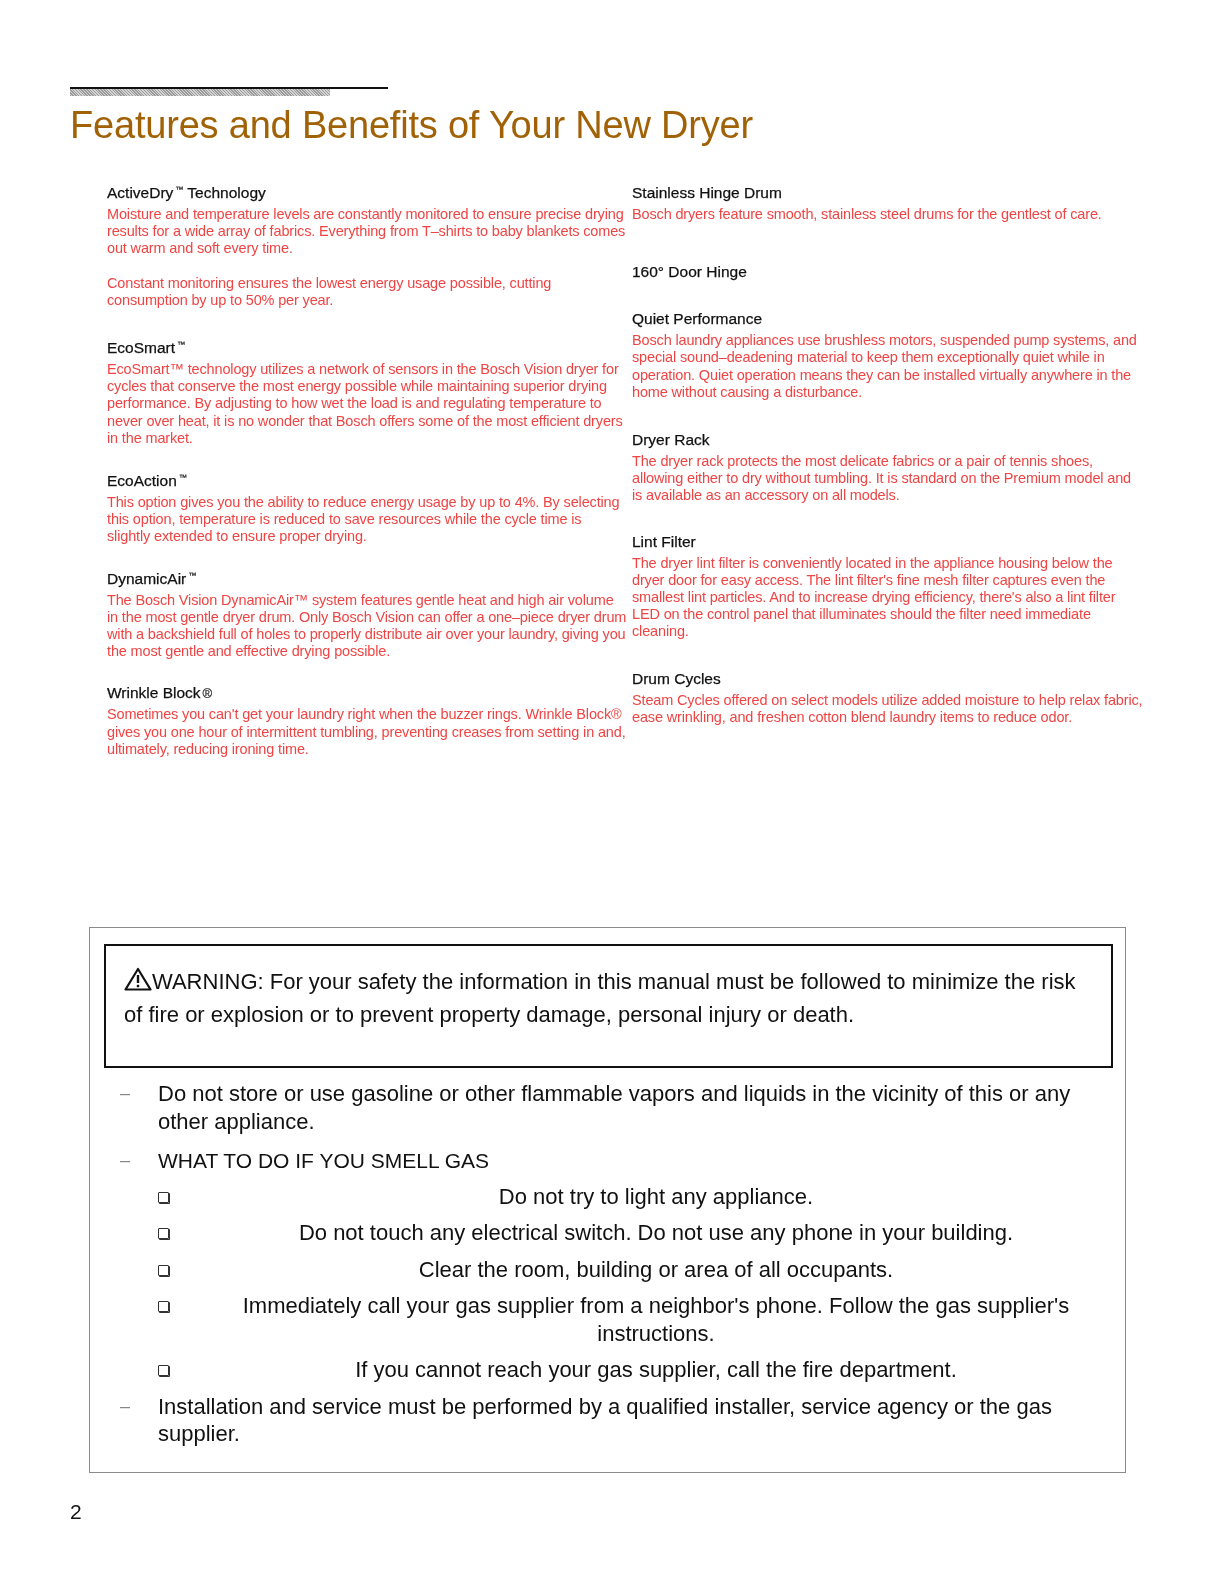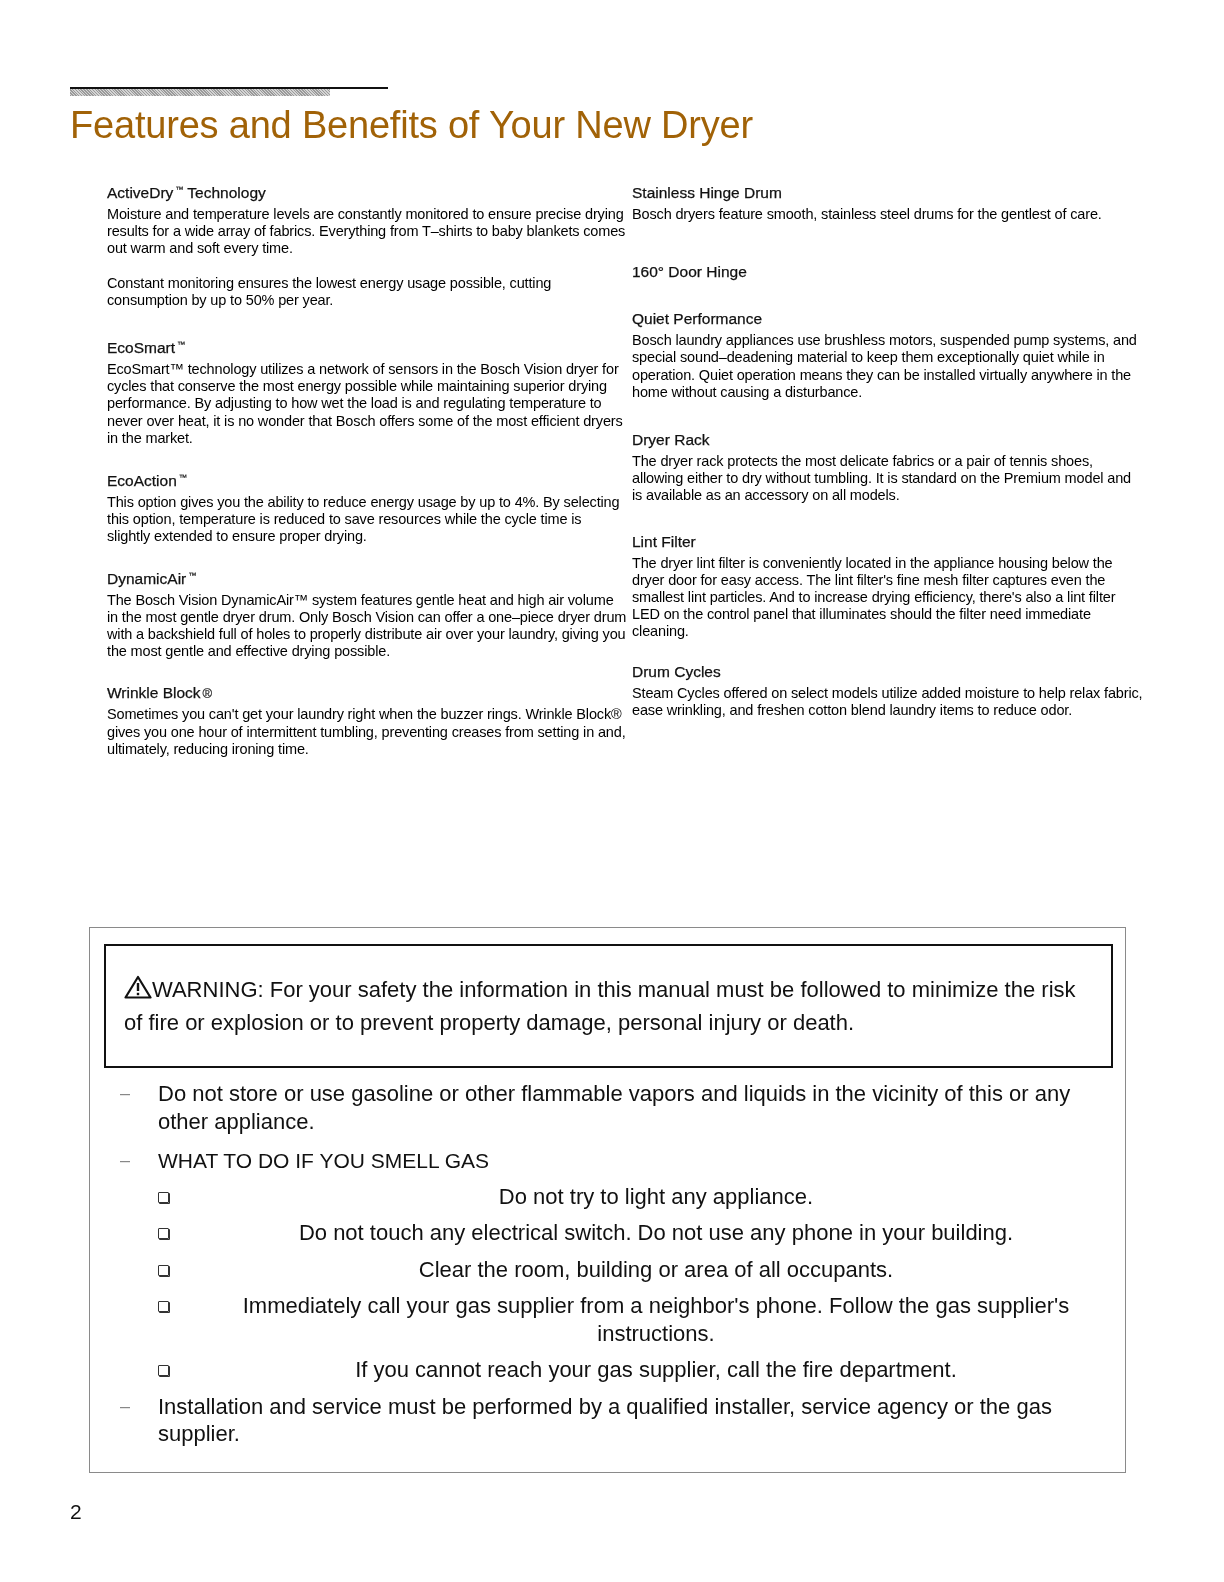--- a/index.html
+++ b/index.html
@@ -10,28 +10,28 @@
     .rule-bar  { position: absolute; left: 0; top: 3px; width: 260px; height: 7px;
                  background: repeating-linear-gradient(45deg, #9a9a9a 0 1px, #d4d4d4 1px 2px); }
     .page-title { position: absolute; left: 70px; top: 104px; margin: 0; font-size: 38px;
                   font-weight: normal; letter-spacing: -0.2px; color: #a16207; }
     .col { position: absolute; top: 184px; width: 520px; }
     .col.left { left: 72px; margin-left: 35px; }
     .col.right { left: 632px; width: 512px; }
     .feature { margin: 0; }
     .feature h3 { margin: 0 0 4px 0; font-size: 15.5px; font-weight: normal; color: #111;
                   -webkit-text-stroke: 0.25px #111; }
-    .feature p { margin: 0; font-size: 14.5px; line-height: 17.2px; color: #000000; font-weight: 300; letter-spacing: -0.15px; }
+    .feature p { margin: 0; font-size: 14.5px; line-height: 17.2px; color: #ef4444; font-weight: 300; letter-spacing: -0.15px; }
     .feature p + p { margin-top: 17px; }
     sup.tm { font-size: 8px; vertical-align: 6px; color: #555; margin-left: 2px; }
 
     .outer-box { position: absolute; left: 89px; top: 927px; width: 1037px; height: 546px;
                  border: 1px solid #8a8a8a; box-sizing: border-box; }
     .warn-box { position: absolute; left: 104px; top: 944px; width: 1009px; height: 124px;
-                border: 2px solid #111; box-sizing: border-box; padding: 28px 16px 0 18px; }
+                border: 2px solid #111; box-sizing: border-box; padding: 20px 16px 0 18px; }
     .warn-text { font-size: 22px; line-height: 32.5px; color: #111; margin: 0; }
     .warn-icon { display: inline-block; width: 28px; height: 24px; vertical-align: -2px; }
     .list { position: absolute; left: 104px; top: 1080px; width: 1010px; }
     .li { position: relative; font-size: 22px; line-height: 27.5px; color: #111; }
     .li .dash { position: absolute; left: 16px; top: 0; color: #888; font-size: 18px; }
     .li.l1 { padding-left: 54px; margin-bottom: 12px; }
     .li.l2 { padding-left: 94px; margin-bottom: 9px; text-align: center; }
     .li .box { position: absolute; left: 54px; top: 9px; width: 9px; height: 9px;
                border: 1.2px solid #333; border-radius: 1px; box-shadow: 1px 1px 0 #333; }
     .page-num { position: absolute; left: 70px; top: 1500px; font-size: 21px; color: #111; }
@@ -79,21 +79,21 @@
     <h3>160° Door Hinge</h3>
   </div>
   <div class="feature" style="margin-bottom:30px">
     <h3>Quiet Performance</h3>
     <p>Bosch laundry appliances use brushless motors, suspended pump systems, and special sound–deadening material to keep them exceptionally quiet while in operation.  Quiet operation means they can be installed virtually anywhere in the home without causing a disturbance.</p>
   </div>
   <div class="feature" style="margin-bottom:28px">
     <h3>Dryer Rack</h3>
     <p>The dryer rack protects the most delicate fabrics or a pair of tennis shoes, allowing either to dry without tumbling.  It is standard on the Premium model and is  available as an accessory on all models.</p>
   </div>
-  <div class="feature" style="margin-bottom:22px">
+  <div class="feature" style="margin-bottom:29px">
     <h3>Lint Filter</h3>
     <p>The dryer lint filter is conveniently located in the appliance housing below the dryer door for easy access.  The lint filter's fine mesh filter captures even the smallest lint particles.  And to increase drying efficiency, there's also a lint filter LED on the control panel that illuminates should the filter need immediate cleaning.</p>
   </div>
   <div class="feature">
     <h3>Drum Cycles</h3>
     <p>Steam Cycles offered on select models utilize added moisture to help relax fabric, ease wrinkling, and freshen cotton blend laundry items to reduce odor.</p>
   </div>
 </div>
 
 <div class="outer-box"></div>

